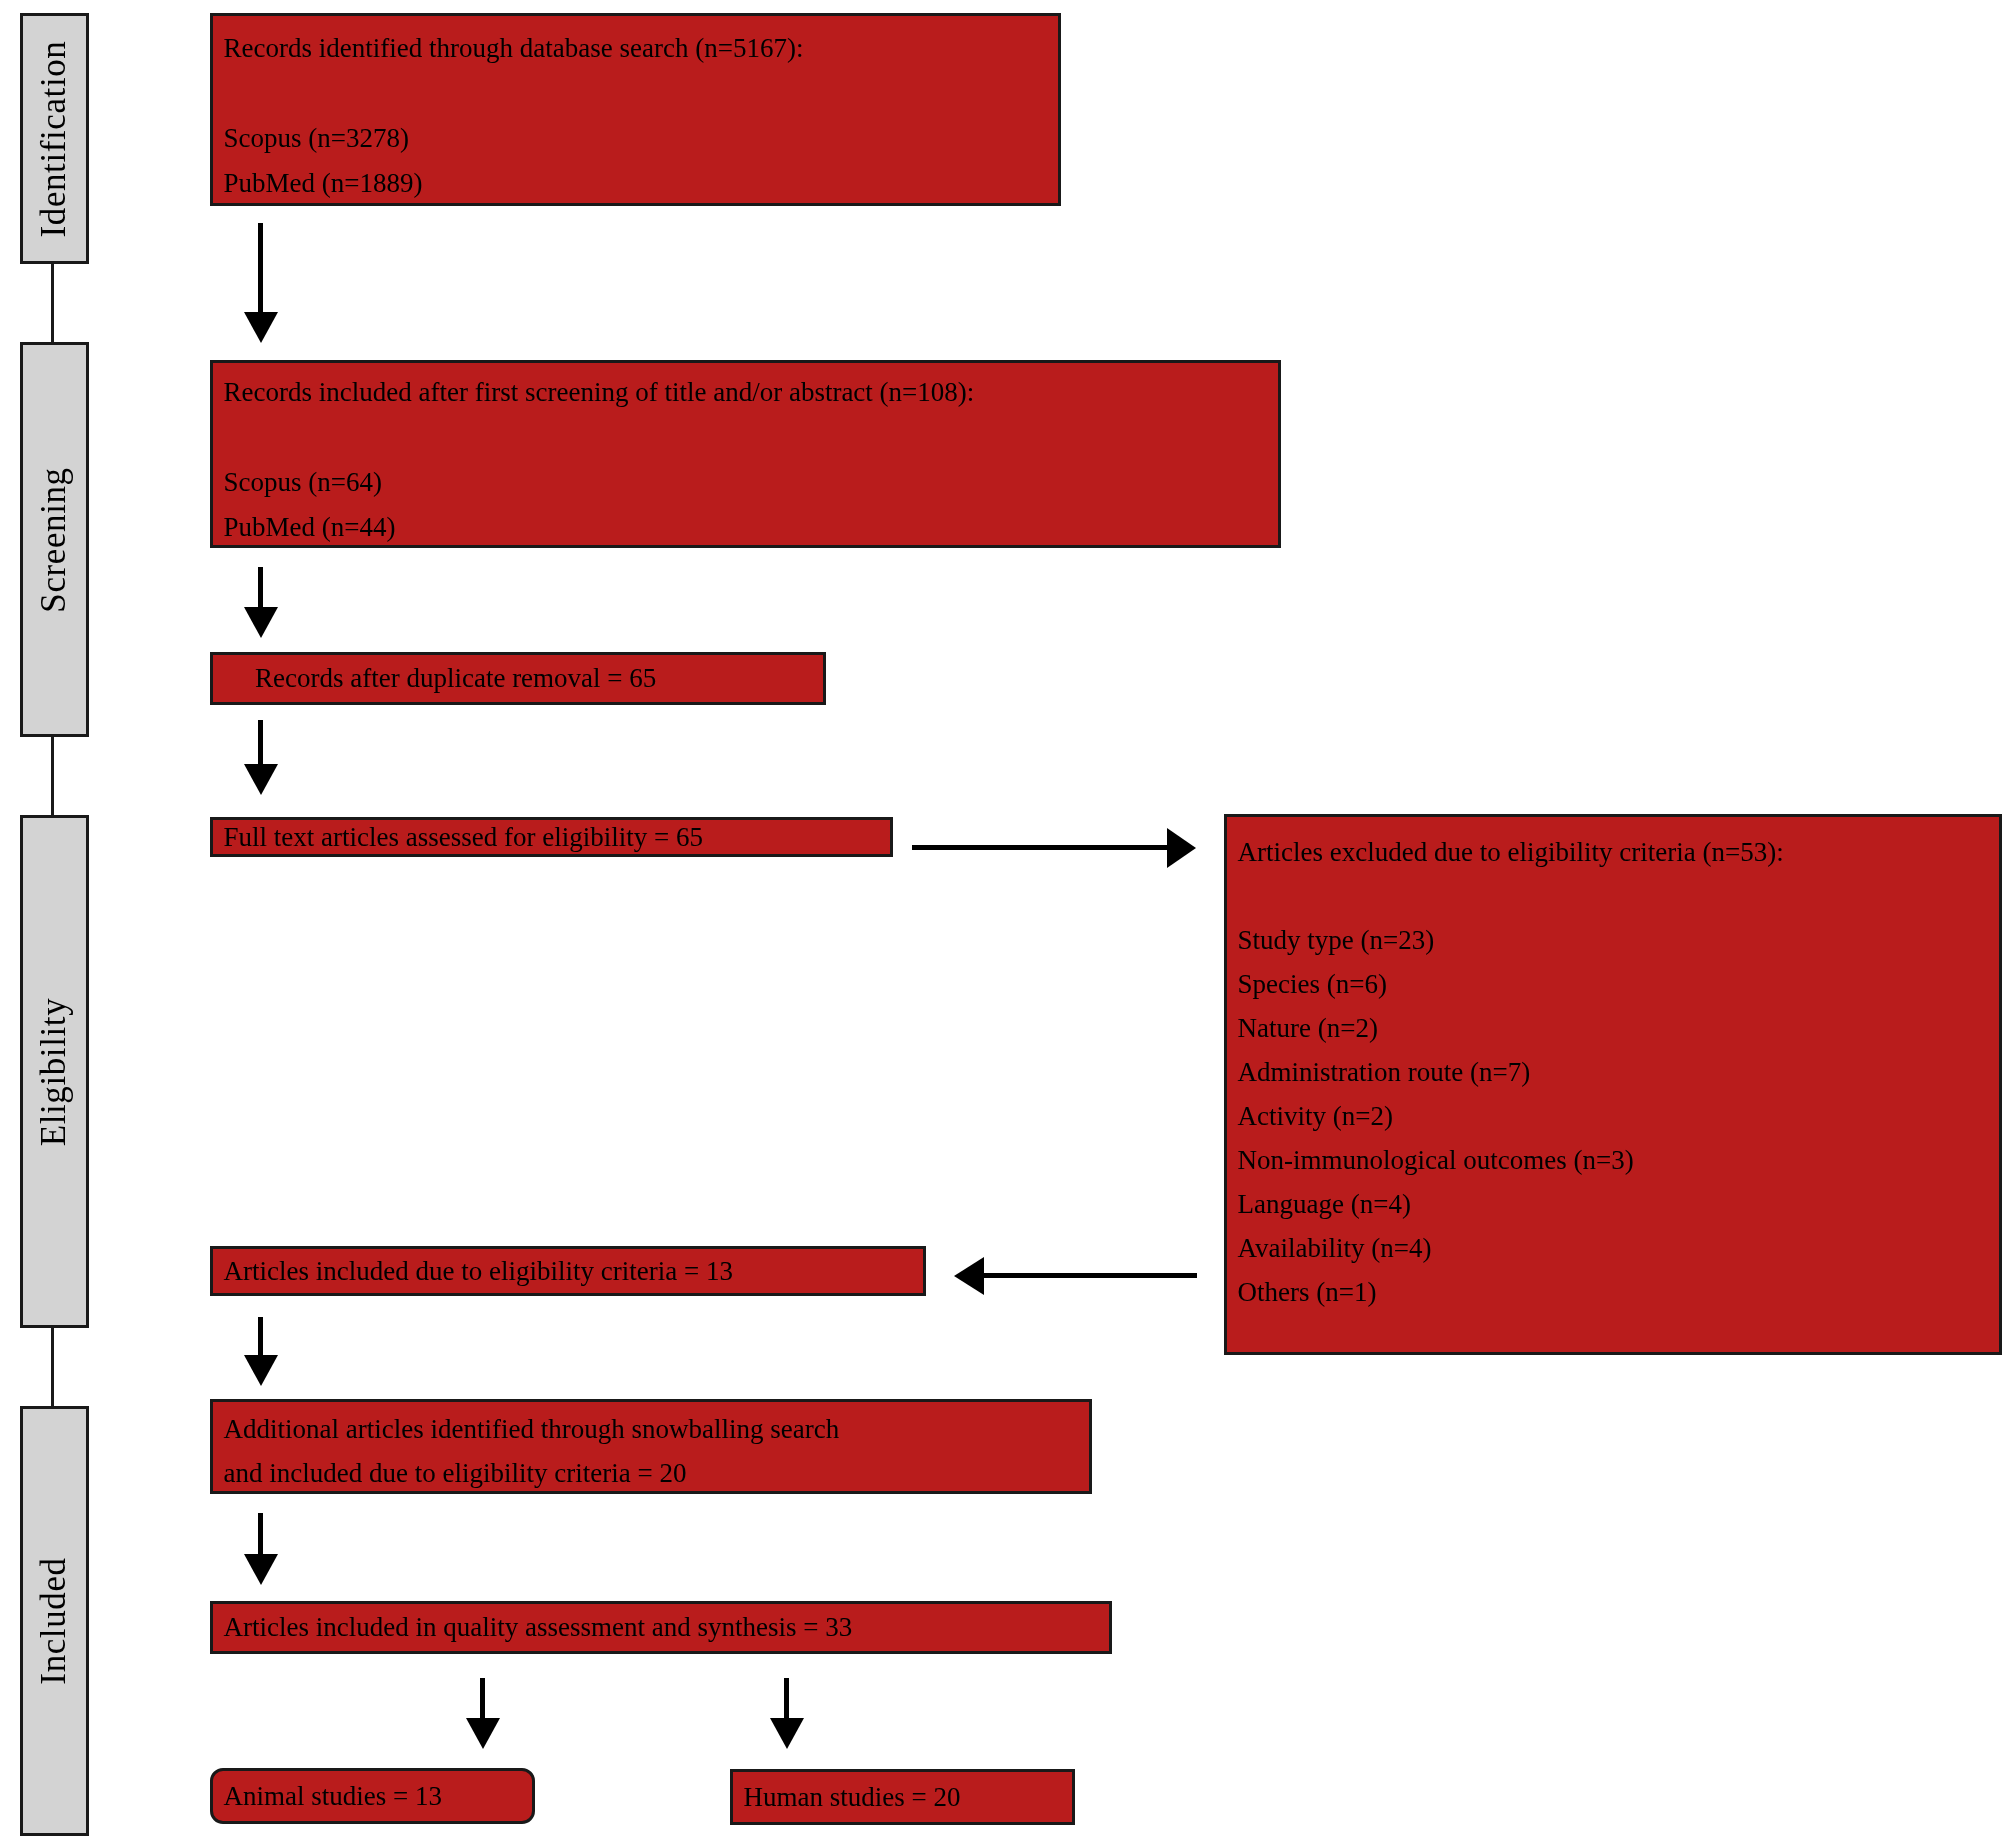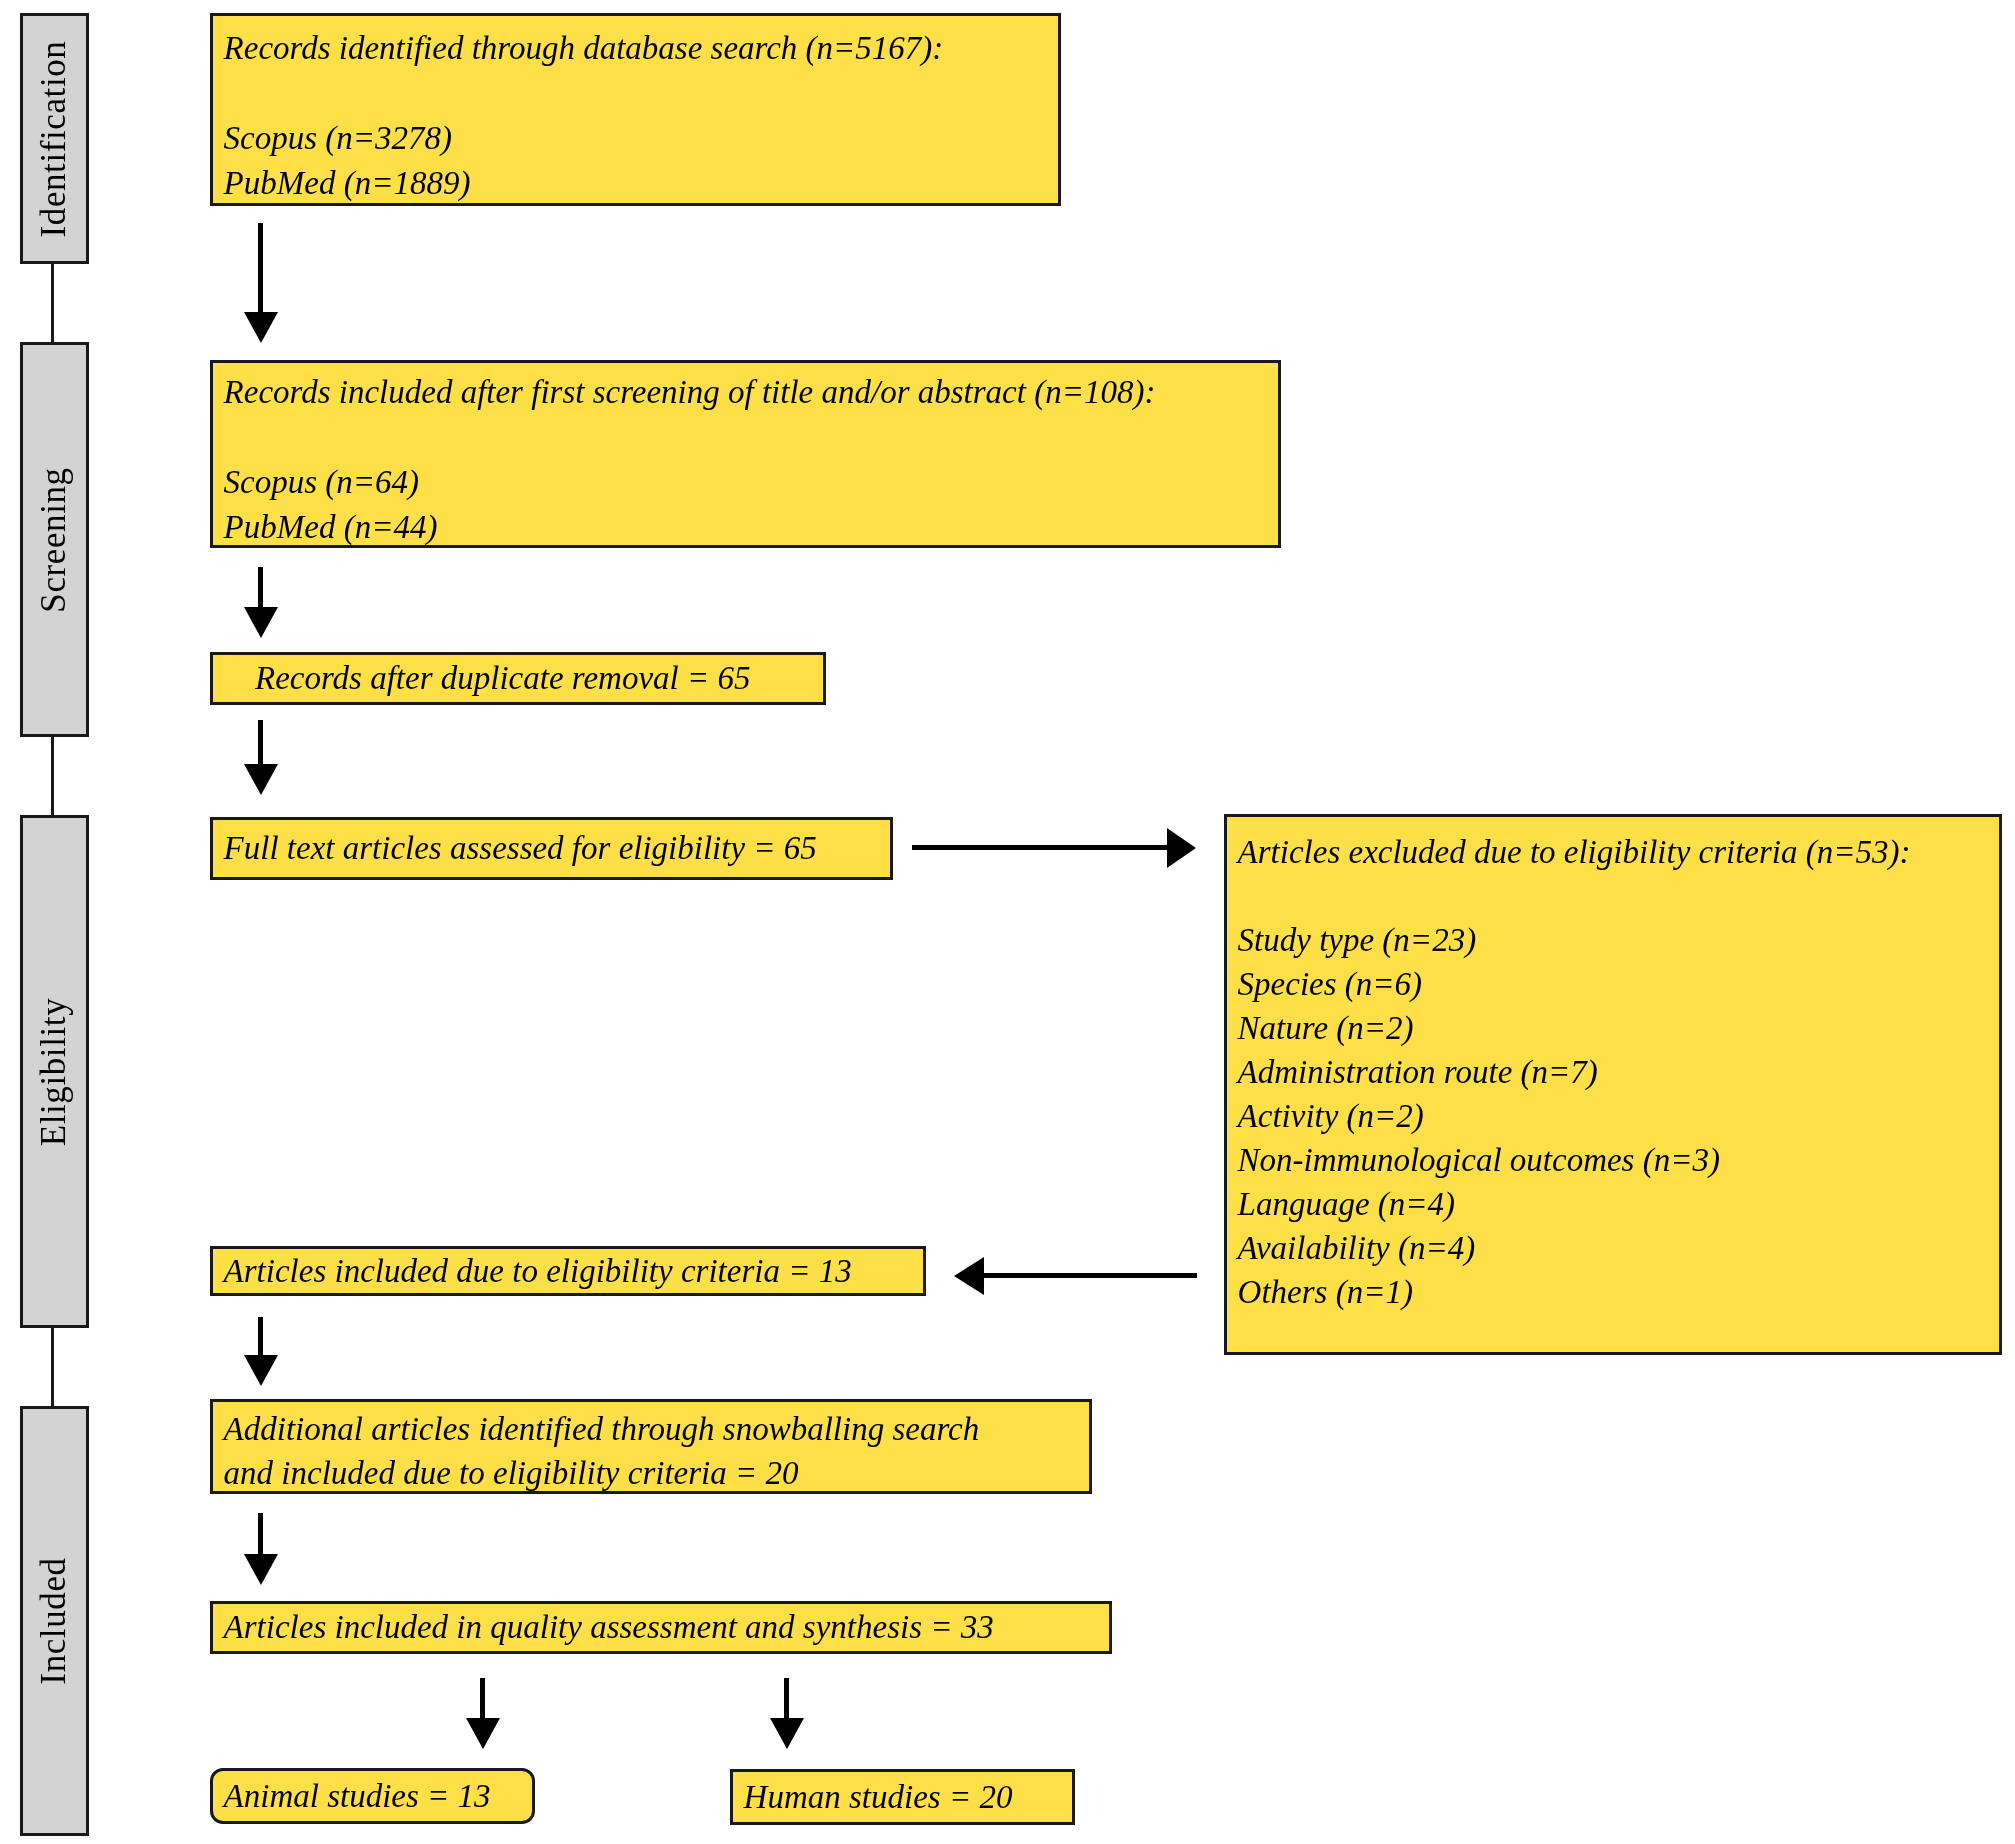--- a/index.html
+++ b/index.html
@@ -22,22 +22,22 @@
     overflow:visible;
   }
   .stage .vlabel{
     transform:rotate(-90deg); white-space:nowrap;
     font-size:35px; letter-spacing:0.6px;
   }
   .stage-connector{position:absolute; background:var(--line);}
 
   
   .fbox{
-    position:absolute; background:#fde047; border:3px solid var(--line);
-    font-size:33px; line-height:45px; white-space:nowrap;font-style:italic;
+    position:absolute; background:#b91c1c; border:3px solid var(--line);
+    font-size:27px; line-height:45px; white-space:nowrap;
   }
   .fbox.pad{padding:9.5px 0 0 10.6px;}
   .fbox.center{display:flex; align-items:center; padding-left:10.6px;}
   .spacer-line{height:45px;}
 
   
   .varrow{position:absolute; width:35px; display:flex; flex-direction:column; align-items:center;}
   .varrow .stem{width:4.7px; background:var(--ink);}
   .varrow .head{
     width:0; height:0;
@@ -106,21 +106,21 @@
 
   <div class="fbox center" style="left:210px; top:652px; width:616px; height:53px;padding-left:42px;">
     <span>Records after duplicate removal = 65</span>
   </div>
 
   <div class="varrow" style="left:243px; top:720px;">
     <div class="stem" style="height:44px;"></div>
       <div class="head"></div>
   </div>
 
-  <div class="fbox center" style="left:210px; top:817px; width:683px; height:63px;">
+  <div class="fbox center" style="left:210px; top:817px; width:683px; height:40px;">
     <span>Full text articles assessed for eligibility = 65</span>
   </div>
 
   <div class="harrow" style="left:912px; top:827px; width:284px;">
     <div class="stem"></div>
       <div class="head-right"></div>
   </div>
 
   <div class="fbox pad" style="left:1224px; top:814px; width:778px; height:541px; line-height:44px; padding-top:13px;">
     <div>Articles excluded due to eligibility criteria (n=53):</div>

